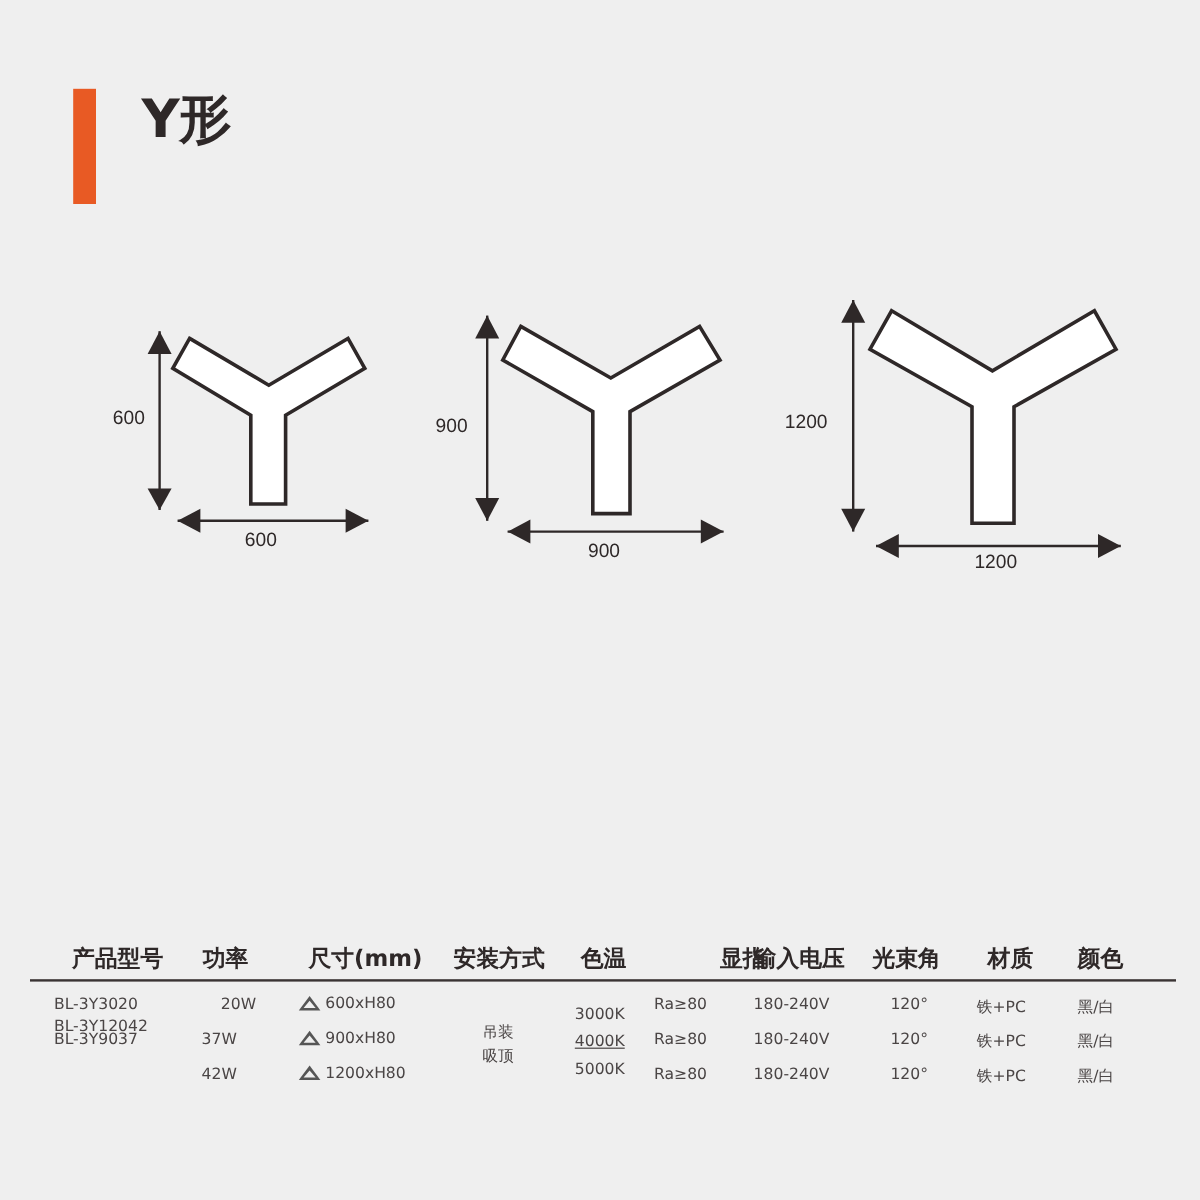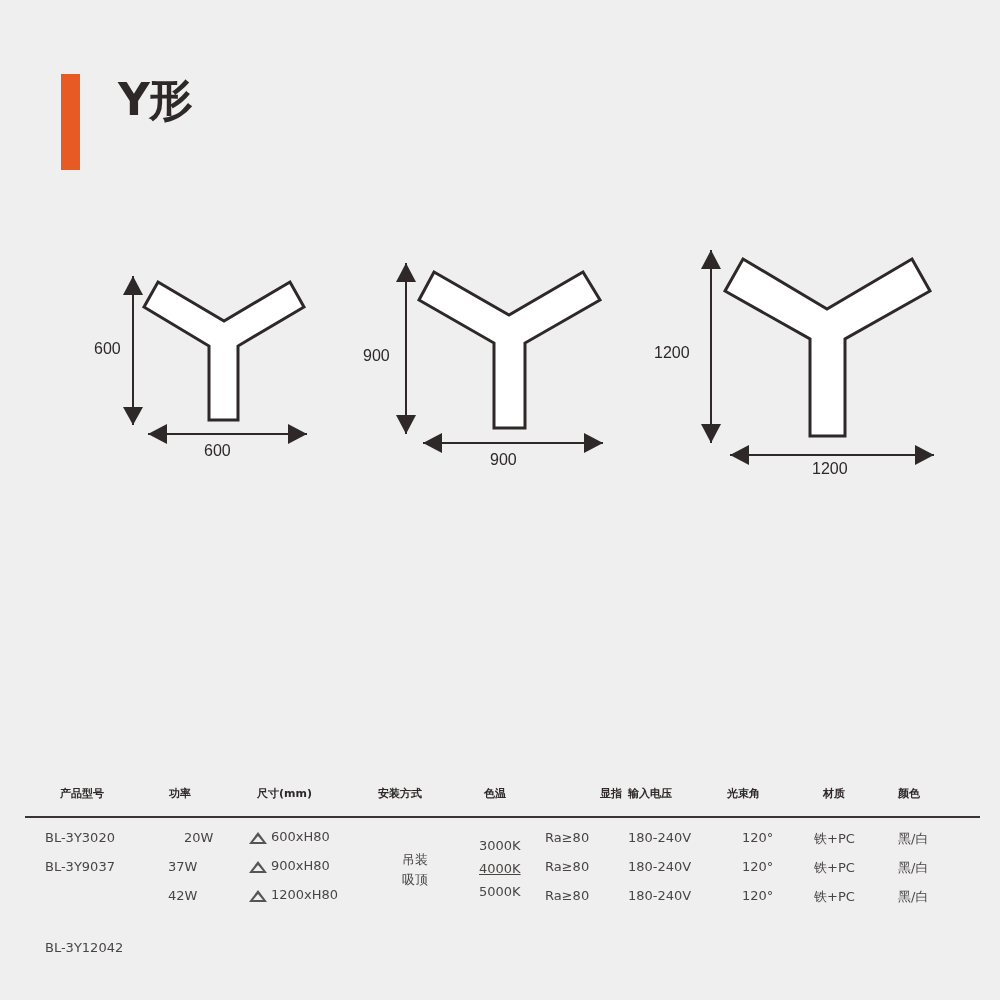--- a/index.html
+++ b/index.html
@@ -2,21 +2,21 @@
 <html><head>
 <meta charset="utf-8">
 <style>
   html, body { margin:0; padding:0; }
   body { width:1000px; height:1000px; background:#efefef; position:relative; overflow:hidden;
          font-family:"DejaVu Sans", "Liberation Sans", sans-serif; color:#3b3535; }
   .accent-bar { position:absolute; left:61px; top:74px; width:19px; height:96px; background:#e85a24; }
   .page-title { position:absolute; left:92px; top:72px; font-size:44px; font-weight:bold; color:#2e2828; letter-spacing:-1px; line-height:56px;margin-left:26px; }
   svg.figures { position:absolute; left:0; top:0; }
   .dim { position:absolute; font-size:16px; color:#2e2828; font-family:"Liberation Sans", sans-serif; }
-  .table-header { position:absolute; top:786px; font-size:11px; color:#2e2828; font-weight:bold; }
+  .table-header { position:absolute; top:786px; font-size:19px; color:#2e2828; font-weight:bold; }
   .rule { position:absolute; left:25px; width:955px; top:816px; height:2px; background:#3a3434; }
   .cell { position:absolute; font-size:13px; color:#4a4545; white-space:nowrap; }
   .tri { display:inline-block; width:0; height:0; border-left:9px solid transparent; border-right:9px solid transparent; border-bottom:12px solid #555; position:relative; vertical-align:middle; margin-right:4px; }
   .tri::after { content:""; position:absolute; left:-5px; top:4px; border-left:5px solid transparent; border-right:5px solid transparent; border-bottom:6px solid #efefef; }
 </style>
 </head>
 <body>
 
 <div class="accent-bar"></div>
 <div class="page-title">Y形</div>
@@ -95,21 +95,21 @@
   <div class="cell" style="left:168px;top:859px;">37W</div>
   <div class="cell" style="left:249px;top:858px;"><span class="tri"></span><span>900xH80</span></div>
   <div class="cell" style="left:545px;top:859px;">Ra≥80</div>
   <div class="cell" style="left:628px;top:859px;">180-240V</div>
   <div class="cell" style="left:742px;top:859px;">120°</div>
   <div class="cell" style="left:814px;top:859px;">铁+PC</div>
   <div class="cell" style="left:898px;top:859px;">黑/白</div>
 </div>
 
 <div>
-  <div class="cell" style="left:45px;top:940px;text-align:center;">BL-3Y12042</div>
+  <div class="cell" style="left:45px;top:848px;text-align:center;">BL-3Y12042</div>
   <div class="cell" style="left:168px;top:888px;">42W</div>
   <div class="cell" style="left:249px;top:887px;"><span class="tri"></span><span>1200xH80</span></div>
   <div class="cell" style="left:545px;top:888px;">Ra≥80</div>
   <div class="cell" style="left:628px;top:888px;">180-240V</div>
   <div class="cell" style="left:742px;top:888px;">120°</div>
   <div class="cell" style="left:814px;top:888px;">铁+PC</div>
   <div class="cell" style="left:898px;top:888px;">黑/白</div>
 </div>
 
 <div class="cell" style="left:402px;top:851px;">吊装</div>

